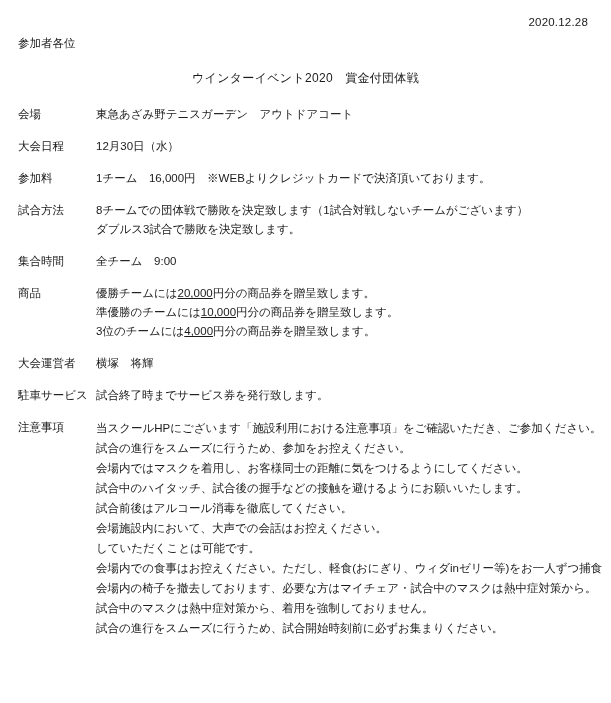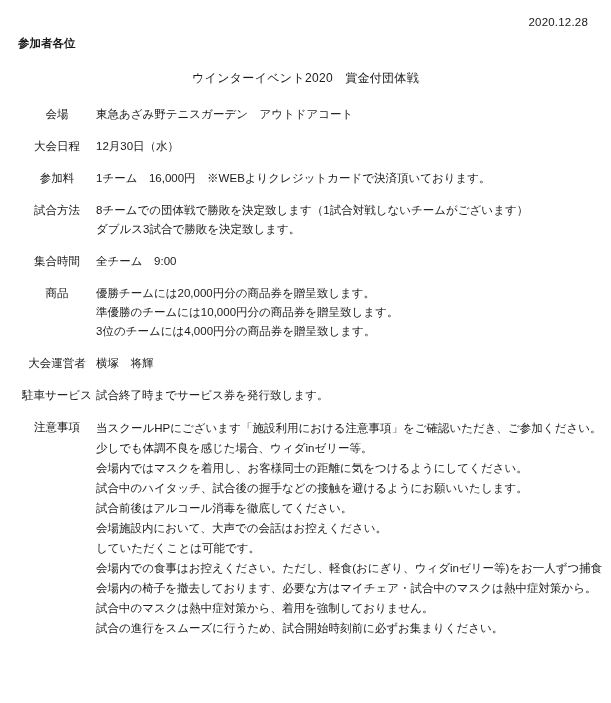--- a/index.html
+++ b/index.html
@@ -27,21 +27,20 @@
     top: 16px;
     right: 23px;
     font-size: 11.5px;
     letter-spacing: 0.2px;
   }
   .addressee {
     position: absolute;
     top: 36px;
     left: 18px;
     font-size: 11.5px;
-    font-weight: bold;
   }
   .doc-title {
     position: absolute;
     top: 70px;
     left: 0;
     width: 611px;
     text-align: center;
     font-size: 12px;
     letter-spacing: 0.3px;
   }
@@ -54,32 +53,32 @@
   .row {
     display: flex;
     align-items: flex-start;
     margin-bottom: 13px;
   }
   .row-label {
     width: 78px;
     flex: 0 0 78px;
     font-size: 11.5px;
     line-height: 19px;
-    text-align: center;
   }
   .row-body {
     flex: 1 1 auto;
     font-size: 11.5px;
     line-height: 19px;
   }
   .row-body .line {
     display: block;
     white-space: nowrap;
   }
   .u {
+    text-decoration: underline;
   }
   .notes .line {
     line-height: 20px;
   }
   .note-row {
     margin-bottom: 0;
   }
 </style>
 </head>
 <body>
@@ -150,21 +149,21 @@
       <div class="row-label">駐車サービス</div>
       <div class="row-body">
         <span class="line">試合終了時までサービス券を発行致します。</span>
       </div>
     </div>
 
     <div class="row note-row notes">
       <div class="row-label">注意事項</div>
       <div class="row-body">
         <span class="line">当スクールHPにございます「施設利用における注意事項」をご確認いただき、ご参加ください。</span>
-        <span class="line">少しでも体調不良を感じた場合、ウィダinゼリー等。</span>
+        <span class="line">試合の進行をスムーズに行うため、参加をお控えください。</span>
         <span class="line">会場内ではマスクを着用し、お客様同士の距離に気をつけるようにしてください。</span>
         <span class="line">試合中のハイタッチ、試合後の握手などの接触を避けるようにお願いいたします。</span>
         <span class="line">試合前後はアルコール消毒を徹底してください。</span>
         <span class="line">会場施設内において、大声での会話はお控えください。</span>
         <span class="line">していただくことは可能です。</span>
         <span class="line">会場内での食事はお控えください。ただし、軽食(おにぎり、ウィダinゼリー等)をお一人ずつ捕食</span>
         <span class="line">会場内の椅子を撤去しております、必要な方はマイチェア・試合中のマスクは熱中症対策から。</span>
         <span class="line">試合中のマスクは熱中症対策から、着用を強制しておりません。</span>
         <span class="line">試合の進行をスムーズに行うため、試合開始時刻前に必ずお集まりください。</span>
       </div>

